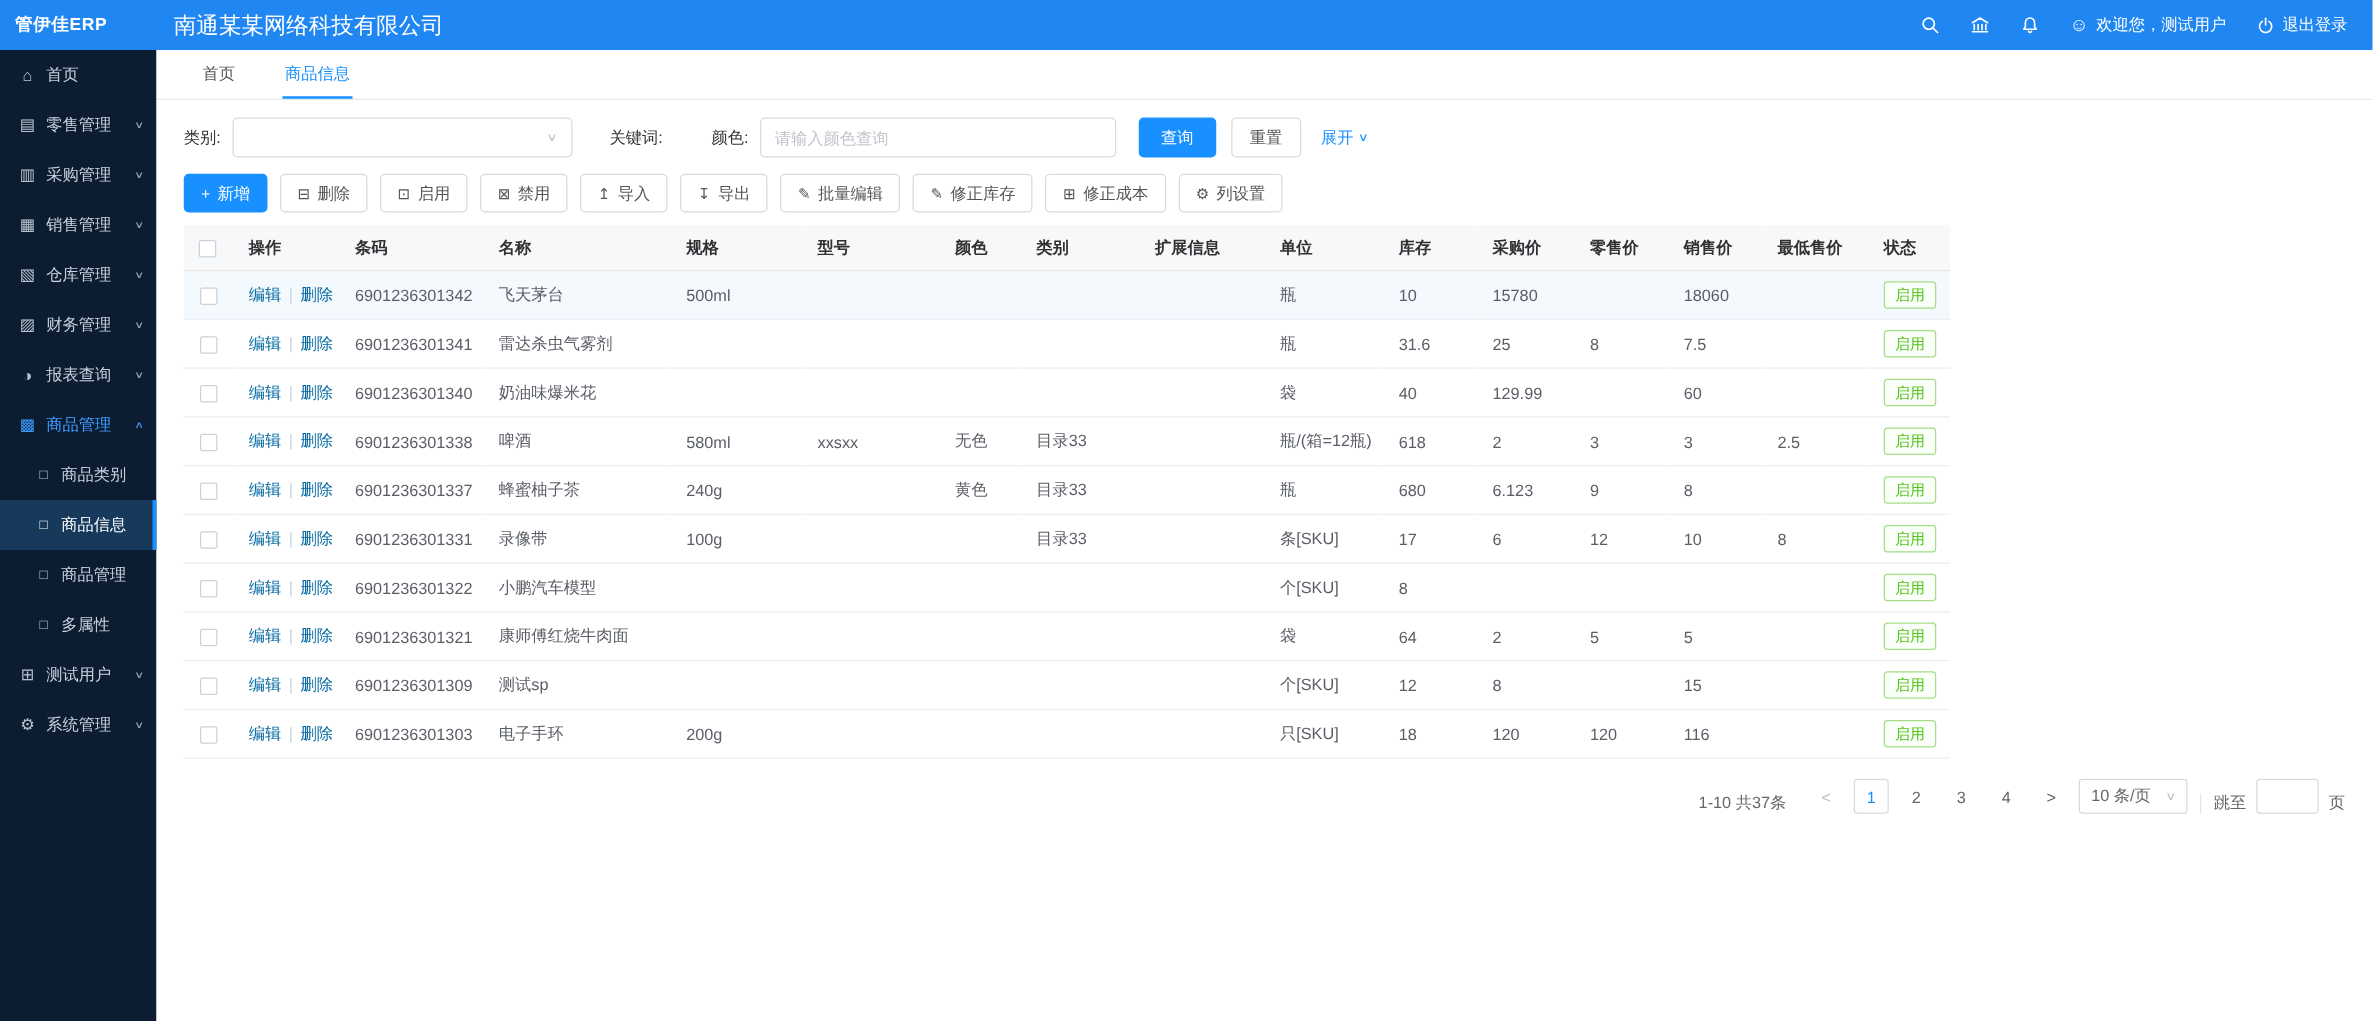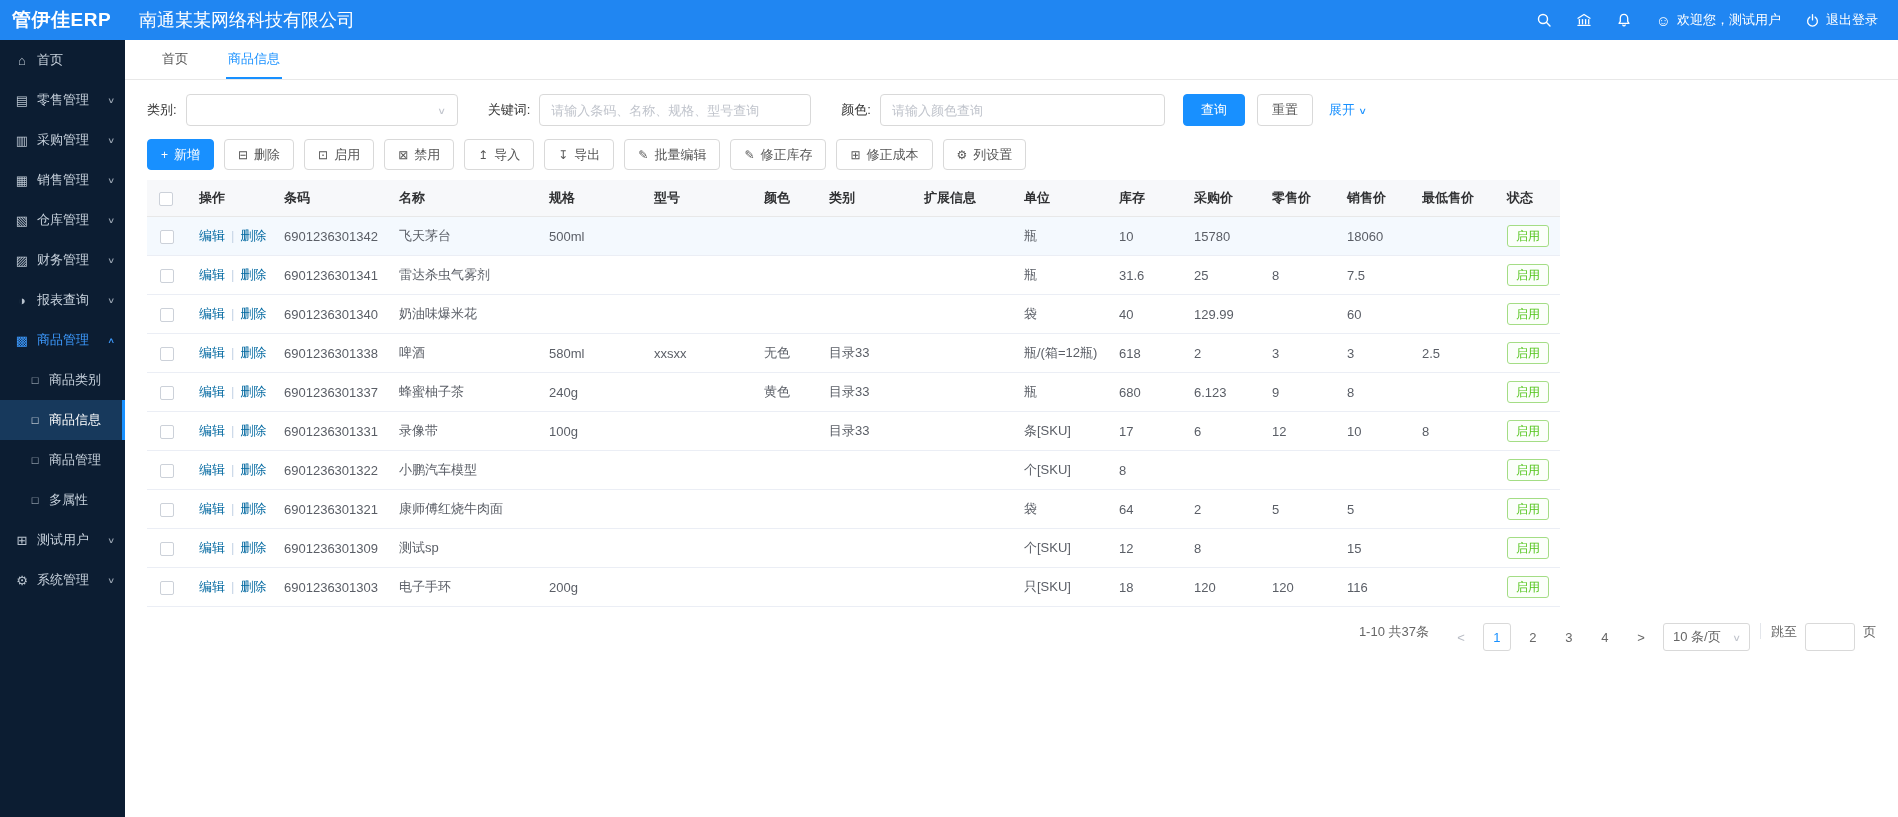--- a/index.html
+++ b/index.html
@@ -1,21 +1,21 @@
 <!DOCTYPE html>
 <html><head>
 <meta charset="utf-8">
 <style>
   *{box-sizing:border-box;margin:0;padding:0}
   html,body{width:1898px;height:817px;overflow:hidden}
   body{font-family:"Liberation Sans","DejaVu Sans",sans-serif;font-size:13px;color:#333;background:#fff}
 
   
   .header{position:absolute;top:0;left:0;width:1898px;height:40px;background:#2086f2;display:flex;align-items:center;color:#fff;z-index:20}
-  .logo{width:125px;padding-left:12px;font-size:19px;font-weight:bold;letter-spacing:.5px;white-space:nowrap}
+  .logo{width:125px;padding-left:12px;font-size:14px;font-weight:bold;letter-spacing:.5px;white-space:nowrap}
   .company{font-size:18px;margin-left:14px}
   .hright{margin-left:auto;display:flex;align-items:center;gap:24px;padding-right:20px;font-size:13px}
   .hicon{display:inline-flex;align-items:center;cursor:pointer}
   .hicon svg{display:block}
   .welcome,.logout{display:inline-flex;align-items:center;gap:6px;cursor:pointer;white-space:nowrap}
   .smiley{font-size:15px;line-height:1}
 
   
   .sidebar{position:absolute;top:40px;left:0;bottom:0;width:125px;background:#0c1d32;color:#c8d2dd;z-index:10}
   .side-item{height:40px;display:flex;align-items:center;padding:0 10px 0 14px;cursor:pointer;font-size:13px;white-space:nowrap}
@@ -62,21 +62,21 @@
   .grid thead th{background:#f7f8fa;font-weight:bold;text-align:left;padding:9px 12px;font-size:13px;color:#303133;border-bottom:1px solid #e8e8e8;white-space:nowrap;overflow:hidden}
   .grid tbody td{padding:0 12px;font-size:13px;color:#5a5e66;border-bottom:1px solid #ebeef5;height:39px;white-space:nowrap;overflow:hidden}
   .grid tr.hl{background:#f4f9fe}
   .c-check,.th-check{text-align:center}
   .cb{display:inline-block;width:14px;height:14px;border:1px solid #ccd1d9;border-radius:2px;background:#fff;vertical-align:middle;cursor:pointer}
   .lnk{color:#0369a1;text-decoration:none;cursor:pointer}
   .sep{color:#c6d4e6;margin:0 6px}
   .badge{display:inline-block;padding:2px 8px;font-size:12px;line-height:16px;color:#52c41a;border:1px solid #a4dd85;border-radius:3px;background:#fbfffa}
 
   
-  .pager{margin-top:16px;display:flex;align-items:flex-start;justify-content:flex-end;gap:8px;color:#666;font-size:13px;padding-right:0}
+  .pager{margin-top:16px;display:flex;align-items:flex-end;justify-content:flex-end;gap:8px;color:#666;font-size:13px;padding-right:0}
   .ptotal{margin-right:10px;color:#666}
   .pg{min-width:28px;height:28px;display:inline-flex;align-items:center;justify-content:center;border-radius:3px;color:#666;cursor:pointer;padding:0 4px}
   .pg.active{border:1px solid #d9d9d9;color:#1890ff;background:#fff}
   .pg.nav{color:#b8bcc4;font-size:13px}
   .pg.nav.next{color:#666}
   .size-sel{height:28px;border:1px solid #d9d9d9;border-radius:3px;display:inline-flex;align-items:center;padding:0 9px;gap:12px;color:#666;cursor:pointer;background:#fff}
   .size-sel .chev{font-size:10px;color:#c0c4cc;transform:scale(1.2,.9)}
   .pdiv{width:1px;height:16px;background:#e3e6eb;margin:0 2px}
   .jump-input{width:50px;height:28px;border:1px solid #d9d9d9;border-radius:3px;outline:none;padding:0 6px;font-size:13px}
 </style>
@@ -202,21 +202,20 @@
   <div class="content">
 
     <div class="filter-row">
       <span class="flabel">类别:</span>
       <div class="ctl select">
         <span class="sel-val"></span>
         <span class="chev">∨</span>
       </div>
       <span class="gap30"></span>
       <span class="flabel">关键词:</span>
-      <input class="ctl kw-input" placeholder="请输入条码、名称、规格、型号查询" style="">
       <span class="gap30"></span>
       <span class="flabel">颜色:</span>
       <input class="ctl color-input" placeholder="请输入颜色查询" style="">
       <button class="btn-primary">查询</button>
       <button class="btn-default">重置</button>
       <a class="expand-link">
         <span>展开</span>
         <span class="chev">∨</span>
       </a>
     </div>

